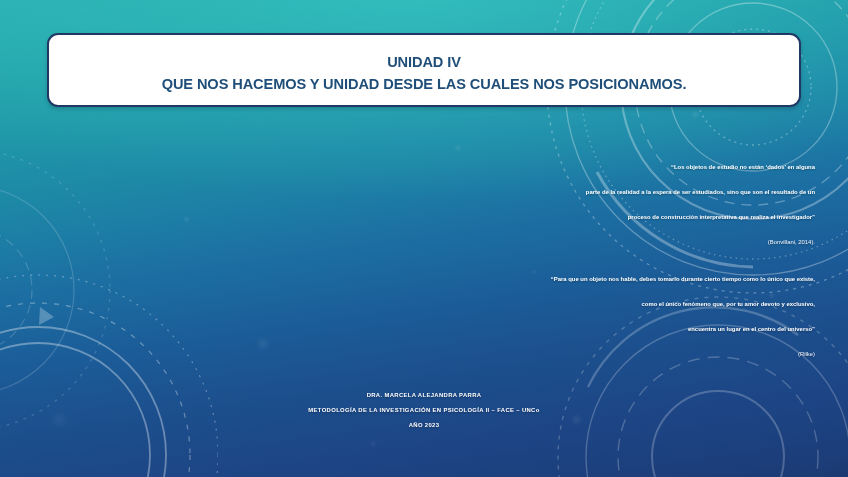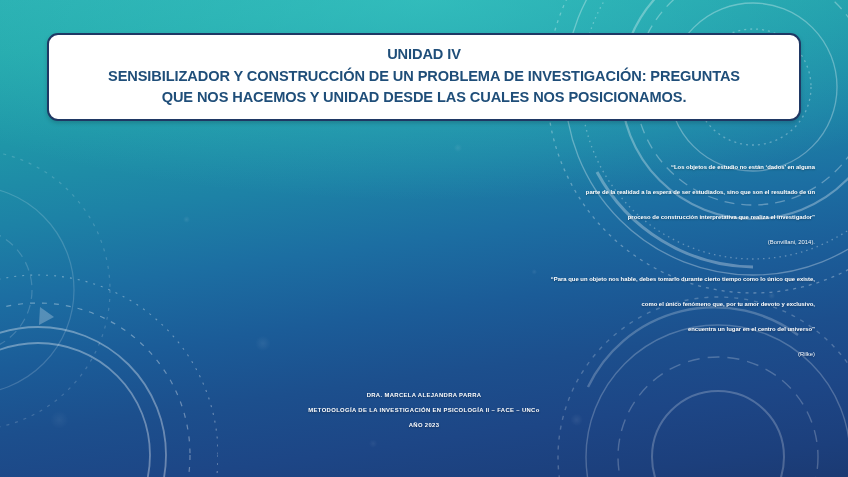--- a/index.html
+++ b/index.html
@@ -63,21 +63,21 @@
   
   .title-card {
     position: absolute;
     left: 47px;
     top: 33px;
     width: 754px;
     box-sizing: border-box;
     background: #ffffff;
     border: 2px solid #1f3864;
     border-radius: 11px;
-    padding: 9px 14px 10px 14px;
+    padding: 17px 14px 10px 14px;
     box-shadow: 0 2px 4px rgba(0,0,0,0.18);
   }
   .title-line {
     color: #1f4e79;
     font-weight: bold;
     font-size: 14.6px;
     line-height: 21.5px;
     text-align: center;
     letter-spacing: -0.1px;
     white-space: nowrap;
@@ -189,21 +189,20 @@
       <g fill="none" stroke="#ffffff" stroke-width="1.2">
         <circle cx="150" cy="150" r="140" stroke-dasharray="3 6"></circle>
         <circle cx="150" cy="150" r="104"></circle>
         <circle cx="150" cy="150" r="62" stroke-dasharray="9 6"></circle>
       </g>
     </svg>
   </div>
 
   <div class="title-card">
     <div class="title-line">UNIDAD IV</div>
-    <div class="title-line">SENSIBILIZADOR Y CONSTRUCCIÓN DE UN PROBLEMA DE INVESTIGACIÓN: PREGUNTAS</div>
     <div class="title-line">QUE NOS HACEMOS Y UNIDAD DESDE LAS CUALES NOS POSICIONAMOS.</div>
   </div>
 
   <div class="quote-block" id="quote-1">
     <div class="quote-line" style="font-size: 5.9px;">“Los objetos de estudio no están ‘dados’ en alguna</div>
     <div class="quote-line" style="font-size: 5.9px;">parte de la realidad a la espera de ser estudiados, sino que son el resultado de un</div>
     <div class="quote-line" style="font-size: 5.9px;">proceso de construcción interpretativa que realiza el investigador”</div>
     <div class="quote-source" style="font-size: 5.9px;">(Bonvillani, 2014).</div>
   </div>
 

